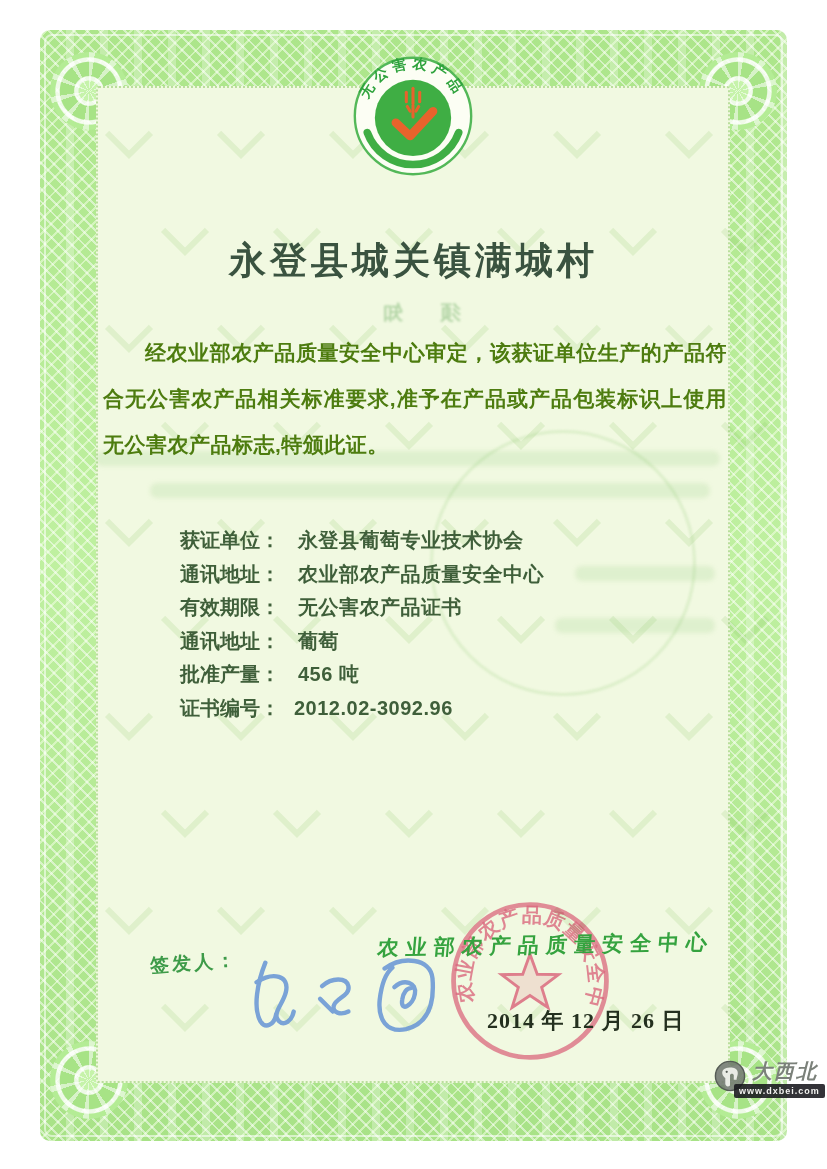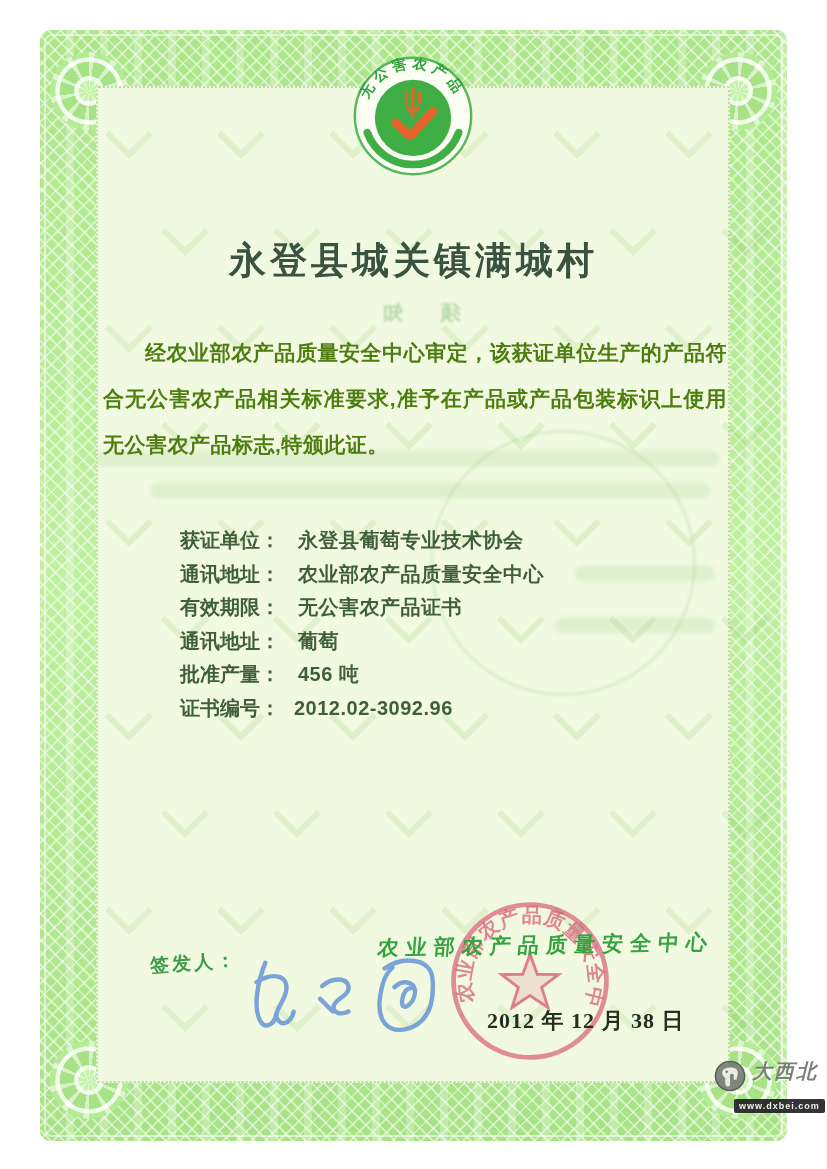--- a/index.html
+++ b/index.html
@@ -56,21 +56,21 @@
     mix-blend-mode:multiply;opacity:.88;}
   .issue-date{position:absolute;left:487px;top:1006px;font-size:22px;font-weight:bold;
     font-family:"Liberation Serif","DejaVu Serif",serif;letter-spacing:1px;color:#24301f;z-index:7;}
 
   
   .sitemark{position:absolute;left:714px;top:1058px;width:110px;height:44px;z-index:9;}
   .sitemark .ele{position:absolute;left:0;top:2px;width:32px;height:32px;}
   .sitemark .sname{position:absolute;left:38px;top:0;font-size:20px;font-weight:bold;
     font-style:italic;color:#7b817a;letter-spacing:2px;text-shadow:1px 1px 0 rgba(255,255,255,.8);}
   .sitemark .surl{position:absolute;left:20px;top:26px;background:rgba(23,23,28,.88);color:#f3f3f0;
-    font-size:9px;font-weight:bold;letter-spacing:1px;padding:2px 5px;border-radius:2px;margin-top:15px;}
+    font-size:9px;font-weight:bold;letter-spacing:1px;padding:2px 5px;border-radius:2px;}
 </style>
 </head>
 <body>
 
 <div class="page">
 
   <div class="band"></div>
   <div class="band-edge"></div>
   <div class="rosette tl"></div>
   <div class="rosette tr"></div>
@@ -219,21 +219,21 @@
     <svg width="172" height="172" viewBox="0 0 180 180">
       <circle cx="90" cy="90" r="80" fill="none" stroke="#e4567e" stroke-width="5" opacity=".75"></circle>
       <path id="stampArc" d="M 31.7 111.2 A 62 62 0 1 1 148.3 111.2" fill="none"></path>
       <text font-size="21" font-weight="bold" fill="#e4567e" opacity=".8" letter-spacing="1">
         <textPath href="#stampArc">农业部农产品质量安全中心</textPath>
       </text>
       <polygon points="90,62 97.6,82.9 119.8,83.3 102.2,96.6 108.8,117.8 90,105.2 71.2,117.8 77.8,96.6 60.2,83.3 82.4,82.9" fill="rgba(238,125,157,0.25)" stroke="#e4567e" stroke-width="3" opacity=".85"></polygon>
     </svg>
   </div>
 
-  <div class="issue-date">2012 年 12 月 38 日</div>
+  <div class="issue-date">2014 年 12 月 26 日</div>
 
   <div class="sitemark">
     <svg class="ele" viewBox="0 0 34 34">
       <circle cx="17" cy="17" r="15.5" fill="#6e746e" opacity=".85"></circle>
       <circle cx="17" cy="17" r="15.5" fill="none" stroke="#555b55" stroke-width="1.5"></circle>
       <path d="M9 12 C10 7 24 6 25 12 C26 16 24 18 24 21 L21 21 L21 16 C20 14 18 14 17 16 L17 27 C15 29 12 28 12 25 L12 19 C10 18 8 15 9 12 Z" fill="#e9ebe5"></path>
       <circle cx="13.5" cy="12.5" r="1.2" fill="#555b55"></circle>
     </svg>
     <span class="sname">大西北</span>
     <span class="surl">www.dxbei.com</span>

